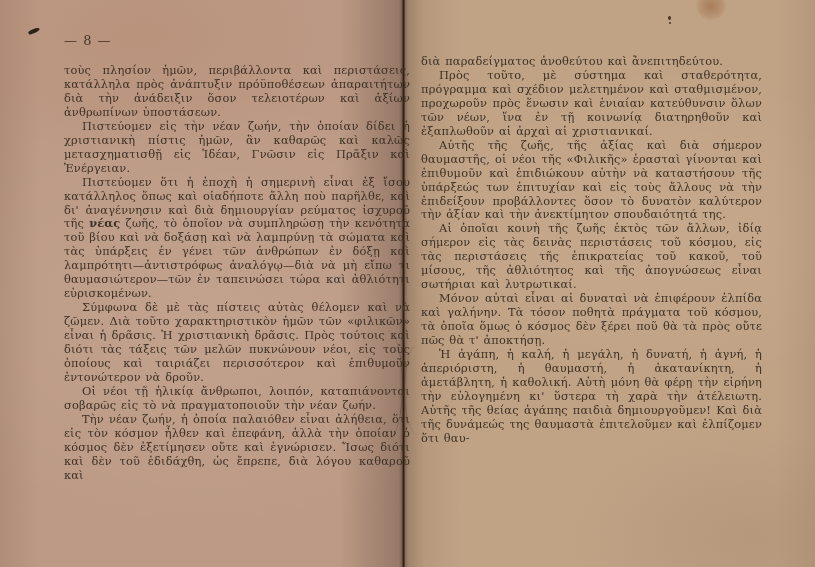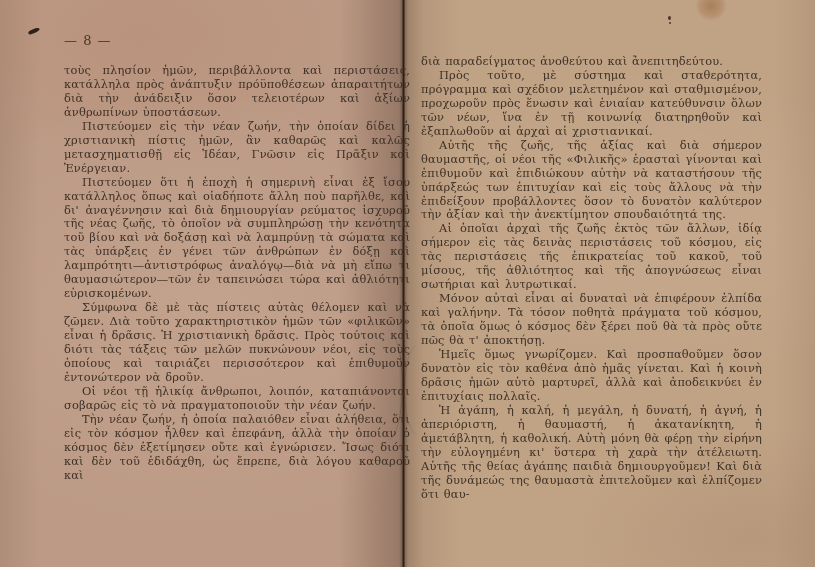--- a/index.html
+++ b/index.html
@@ -59,21 +59,21 @@
   .tb-right { left: 421px; top: 55px; width: 341px; height: 444px; overflow: hidden; }
   .para {
     margin: 0;
     font-size: 11.4px;
     line-height: 13.95px;
     text-indent: 18px;
     word-spacing: 1px;
     letter-spacing: 0.15px;
   }
   .para.no-indent { text-indent: 0; }
-  .bold-word { font-weight: normal; }
+  .bold-word { font-weight: bold; }
   
   .mark { position: absolute; pointer-events: none; }
   .stain-top-right {
     left: 696px; top: -8px; width: 30px; height: 28px;
     background: radial-gradient(ellipse at center, rgba(140,82,36,0.45), rgba(140,82,36,0.18) 55%, rgba(140,82,36,0) 75%);
     border-radius: 50%;
   }
   .speck-a { left: 668px; top: 16px; width: 3px; height: 4px; background: #4a3526; border-radius: 50%; }
   .speck-b { left: 669px; top: 22px; width: 2px; height: 2px; background: #4a3526; border-radius: 50%; }
   .speck-c { left: 633px; top: 55px; width: 2px; height: 2px; background: #5a4432; border-radius: 50%; opacity: .7; }
@@ -116,23 +116,22 @@
     </p>
     <p class="para">Σύμφωνα δὲ μὲ τὰς πίστεις αὐτὰς θέλομεν καὶ νὰ ζῶμεν. Διὰ τοῦτο χαρακτηριστικὸν ἡμῶν τῶν «φιλικῶν» εἶναι ἡ δρᾶσις. Ἡ χριστιανικὴ δρᾶσις. Πρὸς τούτοις καὶ διότι τὰς τάξεις τῶν μελῶν πυκνώνουν νέοι, εἰς τοὺς ὁποίους καὶ ταιριάζει περισσότερον καὶ ἐπιθυμοῦν ἐντονώτερον νὰ δροῦν.</p>
     <p class="para">Οἱ νέοι τῇ ἡλικίᾳ ἄνθρωποι, λοιπόν, καταπιάνονται σοβαρῶς εἰς τὸ νὰ πραγματοποιοῦν τὴν νέαν ζωήν.</p>
     <p class="para">Τὴν νέαν ζωήν, ἡ ὁποία παλαιόθεν εἶναι ἀλήθεια, ὅτι εἰς τὸν κόσμον ἦλθεν καὶ ἐπεφάνη, ἀλλὰ τὴν ὁποίαν ὁ κόσμος δὲν ἐξετίμησεν οὔτε καὶ ἐγνώρισεν. Ἴσως διότι καὶ δὲν τοῦ ἐδιδάχθη, ὡς ἔπρεπε, διὰ λόγου καθαροῦ καὶ</p>
   </div>
 
   <div class="text-block tb-right">
     <p class="para no-indent">διὰ παραδείγματος ἀνοθεύτου καὶ ἀνεπιτηδεύτου.</p>
     <p class="para">Πρὸς τοῦτο, μὲ σύστημα καὶ σταθερότητα, πρόγραμμα καὶ σχέδιον μελετημένον καὶ σταθμισμένον, προχωροῦν πρὸς ἕνωσιν καὶ ἑνιαίαν κατεύθυνσιν ὅλων τῶν νέων, ἵνα ἐν τῇ κοινωνίᾳ διατηρηθοῦν καὶ ἐξαπλωθοῦν αἱ ἀρχαὶ αἱ χριστιανικαί.</p>
     <p class="para">Αὐτῆς τῆς ζωῆς, τῆς ἀξίας καὶ διὰ σήμερον θαυμαστῆς, οἱ νέοι τῆς «Φιλικῆς» ἐρασταὶ γίνονται καὶ ἐπιθυμοῦν καὶ ἐπιδιώκουν αὐτὴν νὰ καταστήσουν τῆς ὑπάρξεώς των ἐπιτυχίαν καὶ εἰς τοὺς ἄλλους νὰ τὴν ἐπιδείξουν προβάλλοντες ὅσον τὸ δυνατὸν καλύτερον τὴν ἀξίαν καὶ τὴν ἀνεκτίμητον σπουδαιότητά της.</p>
-    <p class="para">Αἱ ὁποῖαι ἀρχαὶ τῆς ζωῆς ἐκτὸς τῶν ἄλλων, ἰδίᾳ σήμερον εἰς τὰς δεινὰς περιστάσεις τοῦ κόσμου, εἰς τὰς περιστάσεις τῆς ἐπικρατείας τοῦ κακοῦ, τοῦ μίσους, τῆς ἀθλιότητος καὶ τῆς ἀπογνώσεως εἶναι σωτήριαι καὶ λυτρωτικαί.</p>
+    <p class="para">Αἱ ὁποῖαι κοινὴ τῆς ζωῆς ἐκτὸς τῶν ἄλλων, ἰδίᾳ σήμερον εἰς τὰς δεινὰς περιστάσεις τοῦ κόσμου, εἰς τὰς περιστάσεις τῆς ἐπικρατείας τοῦ κακοῦ, τοῦ μίσους, τῆς ἀθλιότητος καὶ τῆς ἀπογνώσεως εἶναι σωτήριαι καὶ λυτρωτικαί.</p>
     <p class="para">Μόνον αὐταὶ εἶναι αἱ δυναταὶ νὰ ἐπιφέρουν ἐλπίδα καὶ γαλήνην. Τὰ τόσον ποθητὰ πράγματα τοῦ κόσμου, τὰ ὁποῖα ὅμως ὁ κόσμος δὲν ξέρει ποῦ θὰ τὰ πρὸς οὔτε πῶς θὰ τ' ἀποκτήσῃ.</p>
-    <p class="para">Ἡμεῖς ὅμως γνωρίζομεν. Καὶ προσπαθοῦμεν ὅσον δυνατὸν εἰς τὸν καθένα ἀπὸ ἡμᾶς γίνεται. Καὶ ἡ κοινὴ δρᾶσις ἡμῶν αὐτὸ μαρτυρεῖ, ἀλλὰ καὶ ἀποδεικνύει ἐν ἐπιτυχίαις πολλαῖς.</p>
     <p class="para">Ἡ ἀγάπη, ἡ καλή, ἡ μεγάλη, ἡ δυνατή, ἡ ἁγνή, ἡ ἀπεριόριστη, ἡ θαυμαστή, ἡ ἀκατανίκητη, ἡ ἀμετάβλητη, ἡ καθολική. Αὐτὴ μόνη θὰ φέρῃ τὴν εἰρήνη τὴν εὐλογημένη κι' ὕστερα τὴ χαρὰ τὴν ἀτέλειωτη. Αὐτῆς τῆς θείας ἀγάπης παιδιὰ δημιουργοῦμεν! Καὶ διὰ τῆς δυνάμεώς της θαυμαστὰ ἐπιτελοῦμεν καὶ ἐλπίζομεν ὅτι θαυ-</p>
   </div>
 
   <div class="mark stain-top-right"></div>
   <div class="mark speck-a"></div>
   <div class="mark speck-b"></div>
   <div class="mark speck-c"></div>
   <div class="mark ink-dash"></div>
   <div class="mark crease-1"></div>
   <div class="mark crease-2"></div>

